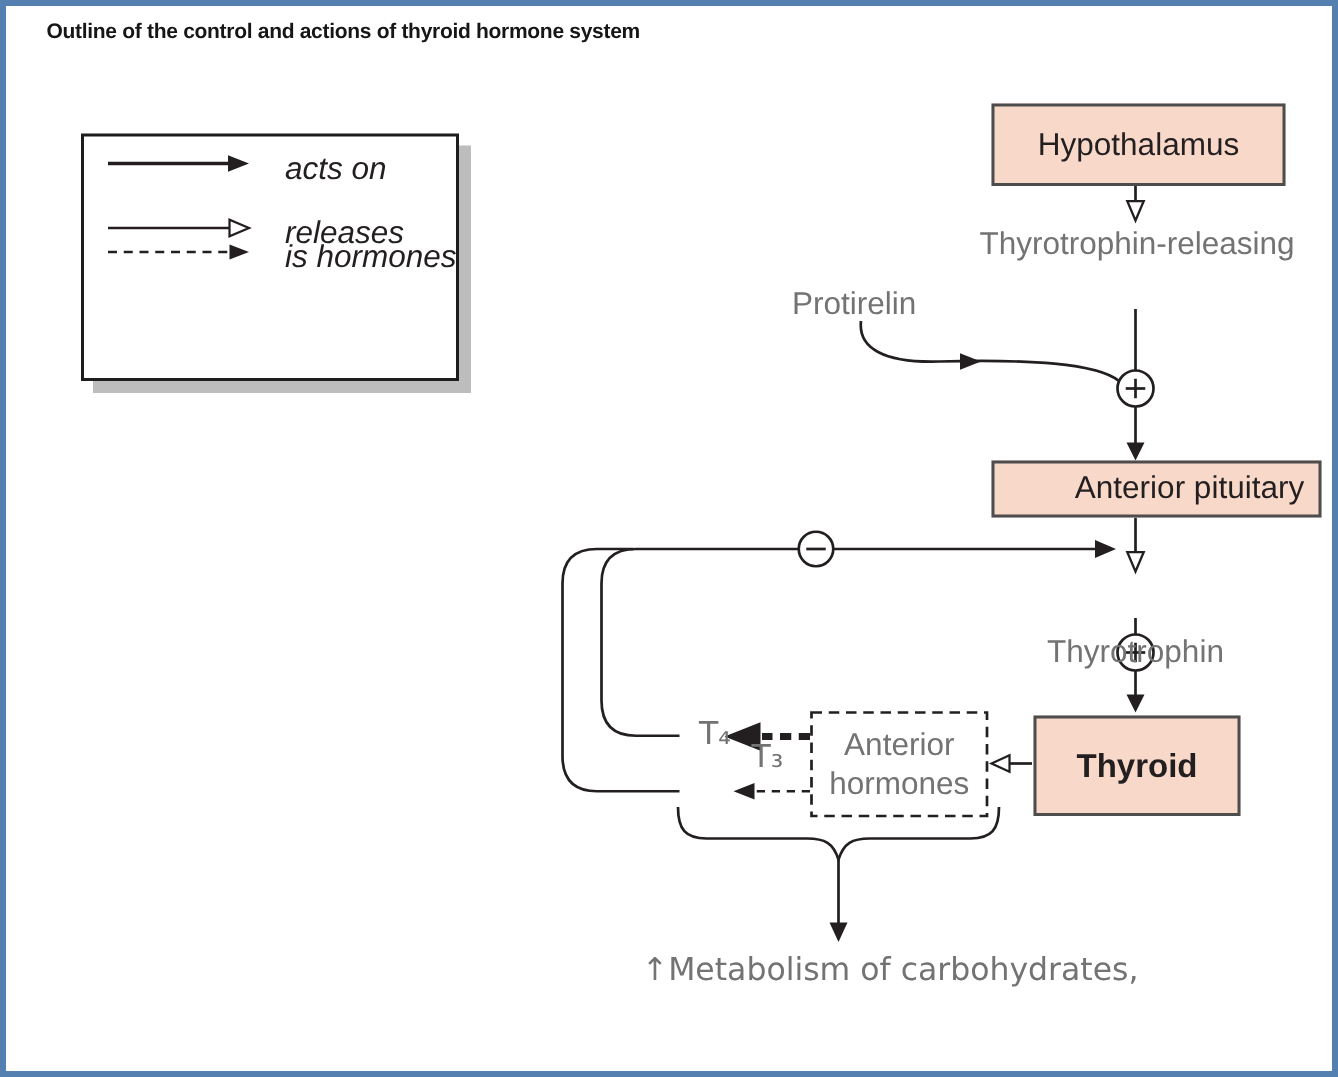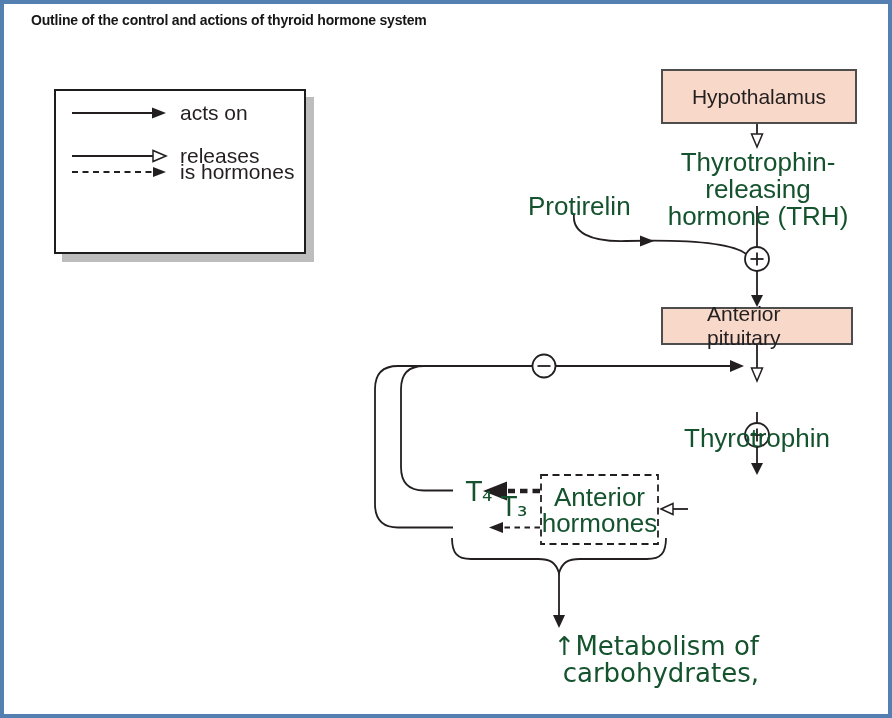--- a/index.html
+++ b/index.html
@@ -32,37 +32,37 @@
   svg.canvas circle.sign{fill:#ffffff;stroke:var(--line);stroke-width:1.8;}
   svg.canvas .thickdash{stroke-width:4.6;stroke-dasharray:7.5 5;}
   svg.canvas .thindash{stroke-dasharray:5.5 4.5;}
   svg.canvas .dashedrect{stroke:var(--line);stroke-width:1.8;stroke-dasharray:7 4.5;fill:none;}
 
   .legend{
     position:absolute;left:50px;top:85px;width:252px;height:165px;
     background:#ffffff;border:2px solid #1d1d1d;
     box-shadow:8px 8px 0 var(--legend-shadow);
   }
-  .legend-row{position:absolute;left:14px;display:flex;align-items:center;gap:12px;height:24px;}
+  .legend-row{position:absolute;left:14px;display:flex;align-items:flex-start;gap:22px;height:24px;font-style:italic;}
   .legend-row svg line{stroke:var(--line);}
   .legend-row .lbl{font-size:21px;color:#231f20;white-space:nowrap;}
   .legend-note{position:absolute;top:100px;left:0;width:100%;text-align:center;
     font-size:21px;line-height:26px;color:#231f20;}
 
   .node{
     position:absolute;background:var(--node-fill);
     border:2px solid var(--node-border);
     display:flex;align-items:center;justify-content:center;
     font-size:21px;color:#231f20;
   }
   .node-hypothalamus{left:657px;top:65px;width:196px;height:55px;}
-  .node-anterior{left:657px;top:303px;width:192px;height:38px;padding-left:44px;}
+  .node-anterior{left:657px;top:303px;width:220px;height:38px;padding-left:44px;}
   .node-thyroid{left:685px;top:473px;width:138px;height:67px;font-weight:bold;font-size:22px;}
 
-  .lab{position:absolute;font-size:26px;color:#14532d;}
+  .lab{position:absolute;font-size:21px;color:#737373;}
   .lab-trh{left:628px;top:145px;width:252px;text-align:center;line-height:27px;}
   .lab-protirelin{left:524px;top:187px;white-space:nowrap;}
   .lab-thyrotrophin{left:673px;top:383px;width:160px;text-align:center;margin-top:36px;}
   .sub{font-family:"DejaVu Sans","Liberation Sans",sans-serif;}
   .lab-t4{left:462px;top:473px;}
   .lab-t3{left:449px;top:488px;margin-left:48px;}
   .lab-hormones{
     left:539px;top:474px;width:113px;height:64px;
     display:flex;align-items:center;justify-content:center;
     text-align:center;line-height:26px;
@@ -177,24 +177,24 @@
       <svg width="98" height="16" viewBox="0 0 98 16">
         <line x1="2" y1="8" x2="82" y2="8" stroke-width="1.8" stroke-dasharray="6 4.5"></line>
         <polygon points="96,8 83,3 83,13" fill="#231f20"></polygon>
       </svg>
       <span class="lbl">is hormones</span>
     </div>
   </div>
 
   <div class="node node-hypothalamus">Hypothalamus</div>
   <div class="node node-anterior">Anterior pituitary</div>
+  <div class="node node-thyroid">Thyroid</div>
 
   <div class="lab lab-trh">
     <div>Thyrotrophin-releasing</div>
-    <div>hormone (TRH)</div>
   </div>
   <div class="lab lab-protirelin">Protirelin</div>
   <div class="lab lab-thyrotrophin">Thyrotrophin</div>
   <div class="lab lab-t4 sub">T₄</div>
   <div class="lab lab-t3 sub">T₃</div>
   <div class="lab lab-hormones">Anterior hormones</div>
   <div class="lab lab-metabolism">
     <div>↑Metabolism of carbohydrates,</div>
   </div>
 

